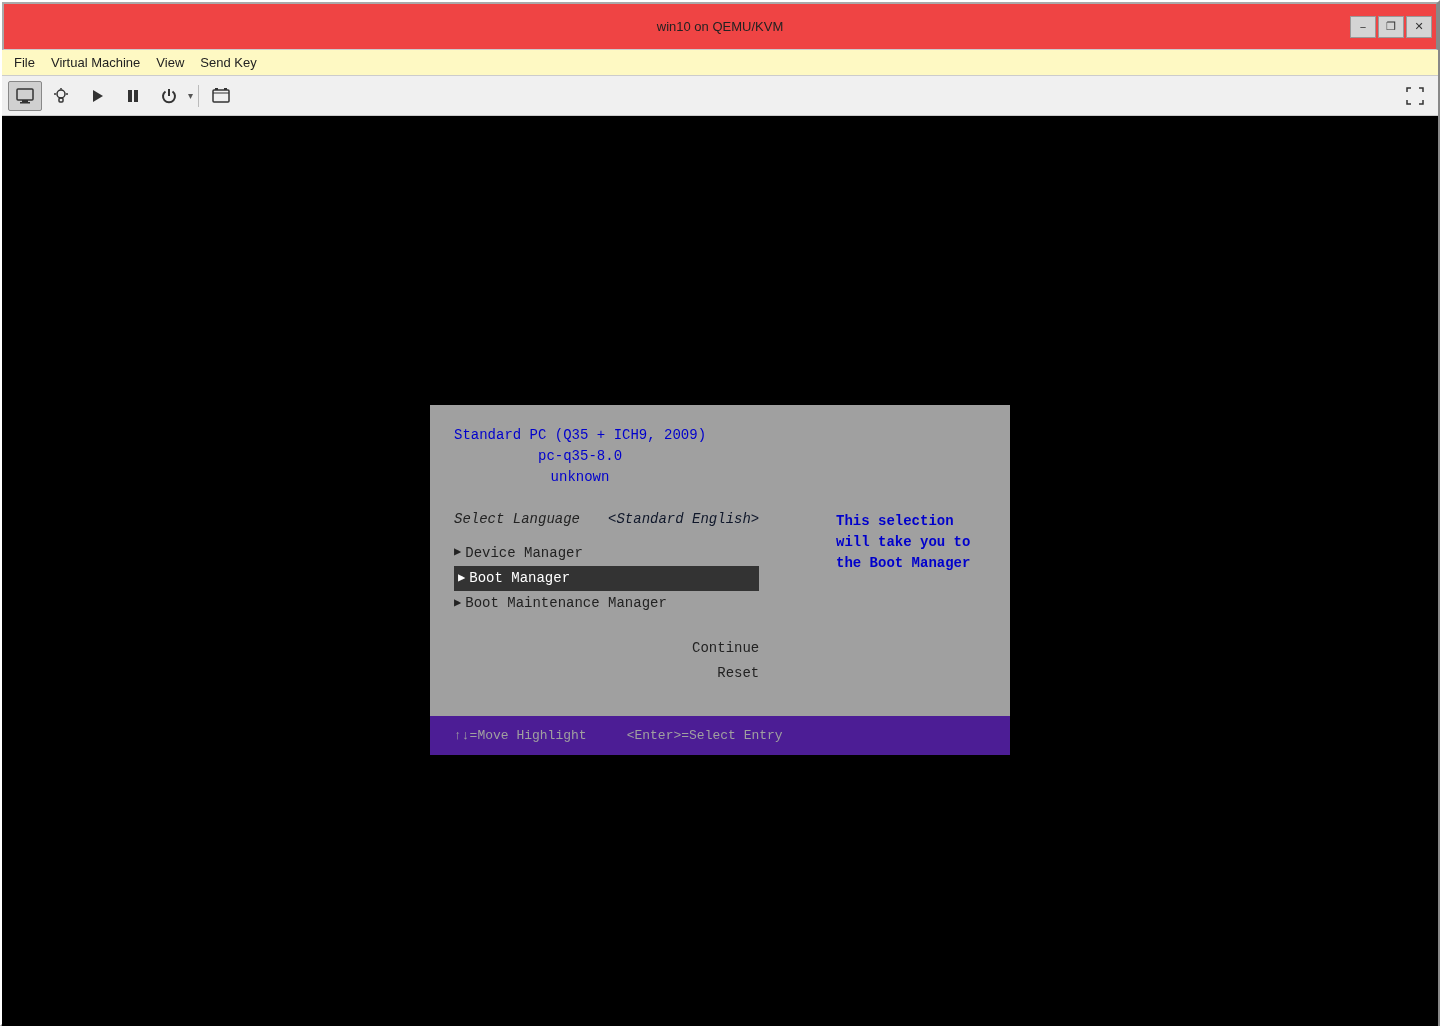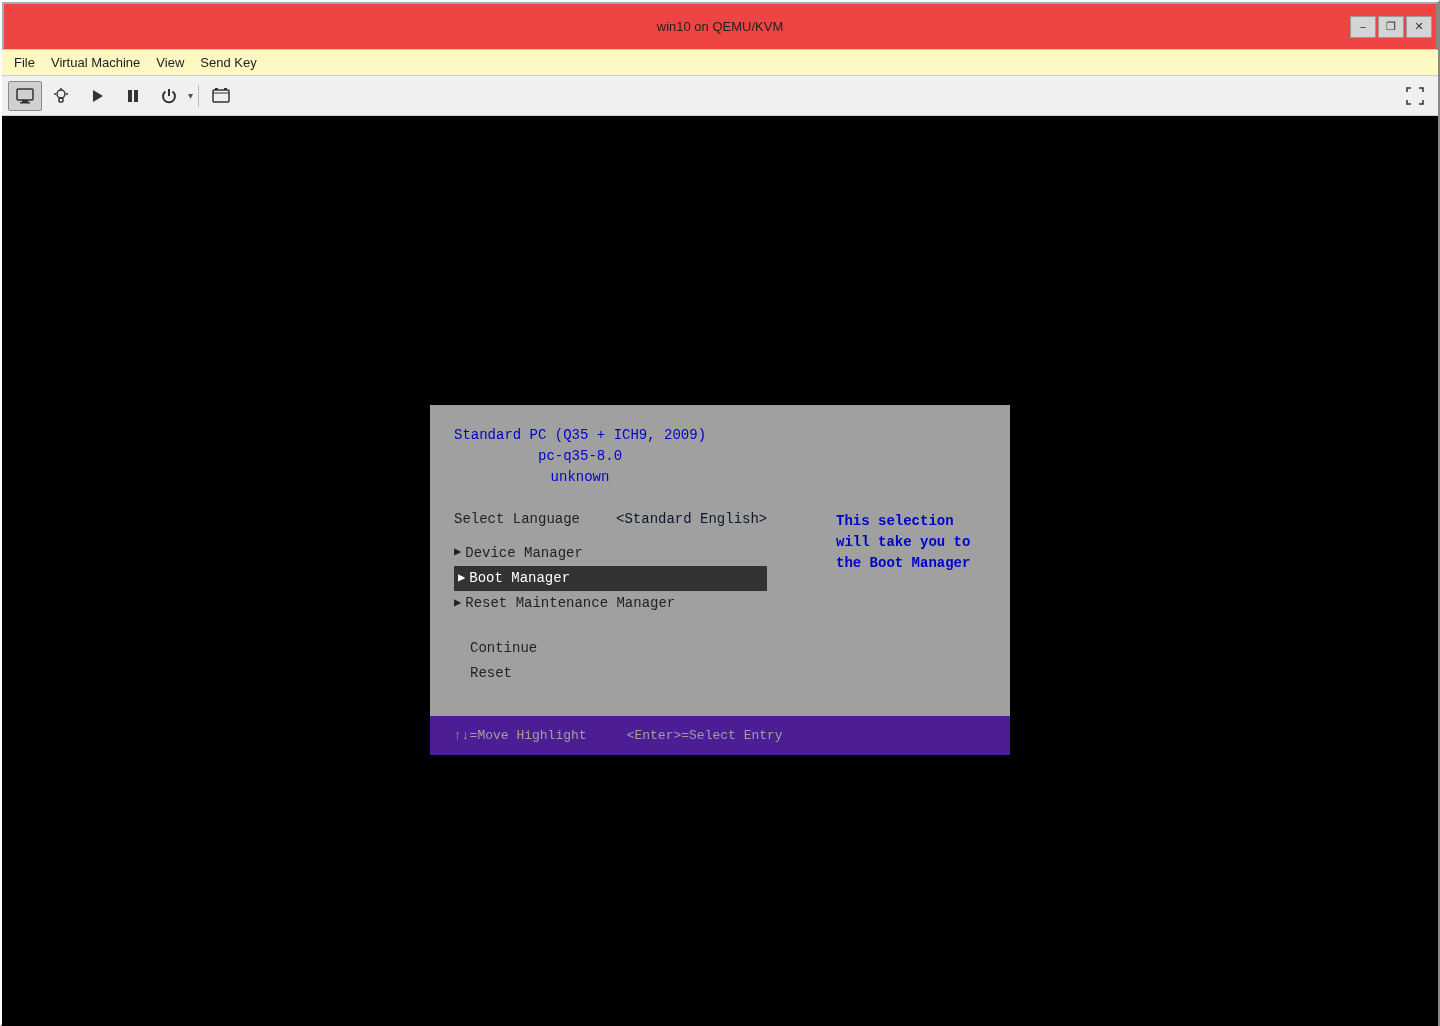--- a/index.html
+++ b/index.html
@@ -142,22 +142,23 @@
       line-height: 1.5;
     }
     .bios-header-right .line {
       color: #0000cc;
       font-size: 14px;
       line-height: 1.5;
     }
 
     .bios-select-lang {
       display: flex;
-      gap: 36px;
+      gap: 28px;
       margin-bottom: 14px;
+      font-style: italic;
     }
     .bios-label {
       color: #222;
       font-size: 14px;
     }
     .bios-value {
       color: #0f172a;
       font-size: 14px;
     }
 
@@ -180,20 +181,21 @@
       background: #333;
       color: #fff;
       padding: 0 4px;
     }
 
     .bios-actions .action-item {
       color: #222;
       font-size: 14px;
       line-height: 1.8;
       margin-left: 16px;
+      text-align: right;
     }
 
     .bios-right-panel {
       width: 160px;
       padding-left: 10px;
       font-weight: bold;
     }
     .bios-description {
       color: #0000cc;
       font-size: 14px;
@@ -319,21 +321,21 @@
               <div class="bios-menu-item">
                 <span class="arrow">▶</span>
                 <span>Device Manager</span>
               </div>
               <div class="bios-menu-item selected">
                 <span class="arrow">▶</span>
                 <span>Boot Manager</span>
               </div>
               <div class="bios-menu-item">
                 <span class="arrow">▶</span>
-                <span>Reset Maintenance Manager</span>
+                <span>Boot Maintenance Manager</span>
               </div>
             </div>
 
             <div class="bios-actions">
               <div class="action-item">Continue</div>
               <div class="action-item">Reset</div>
             </div>
 
           </div>
 

